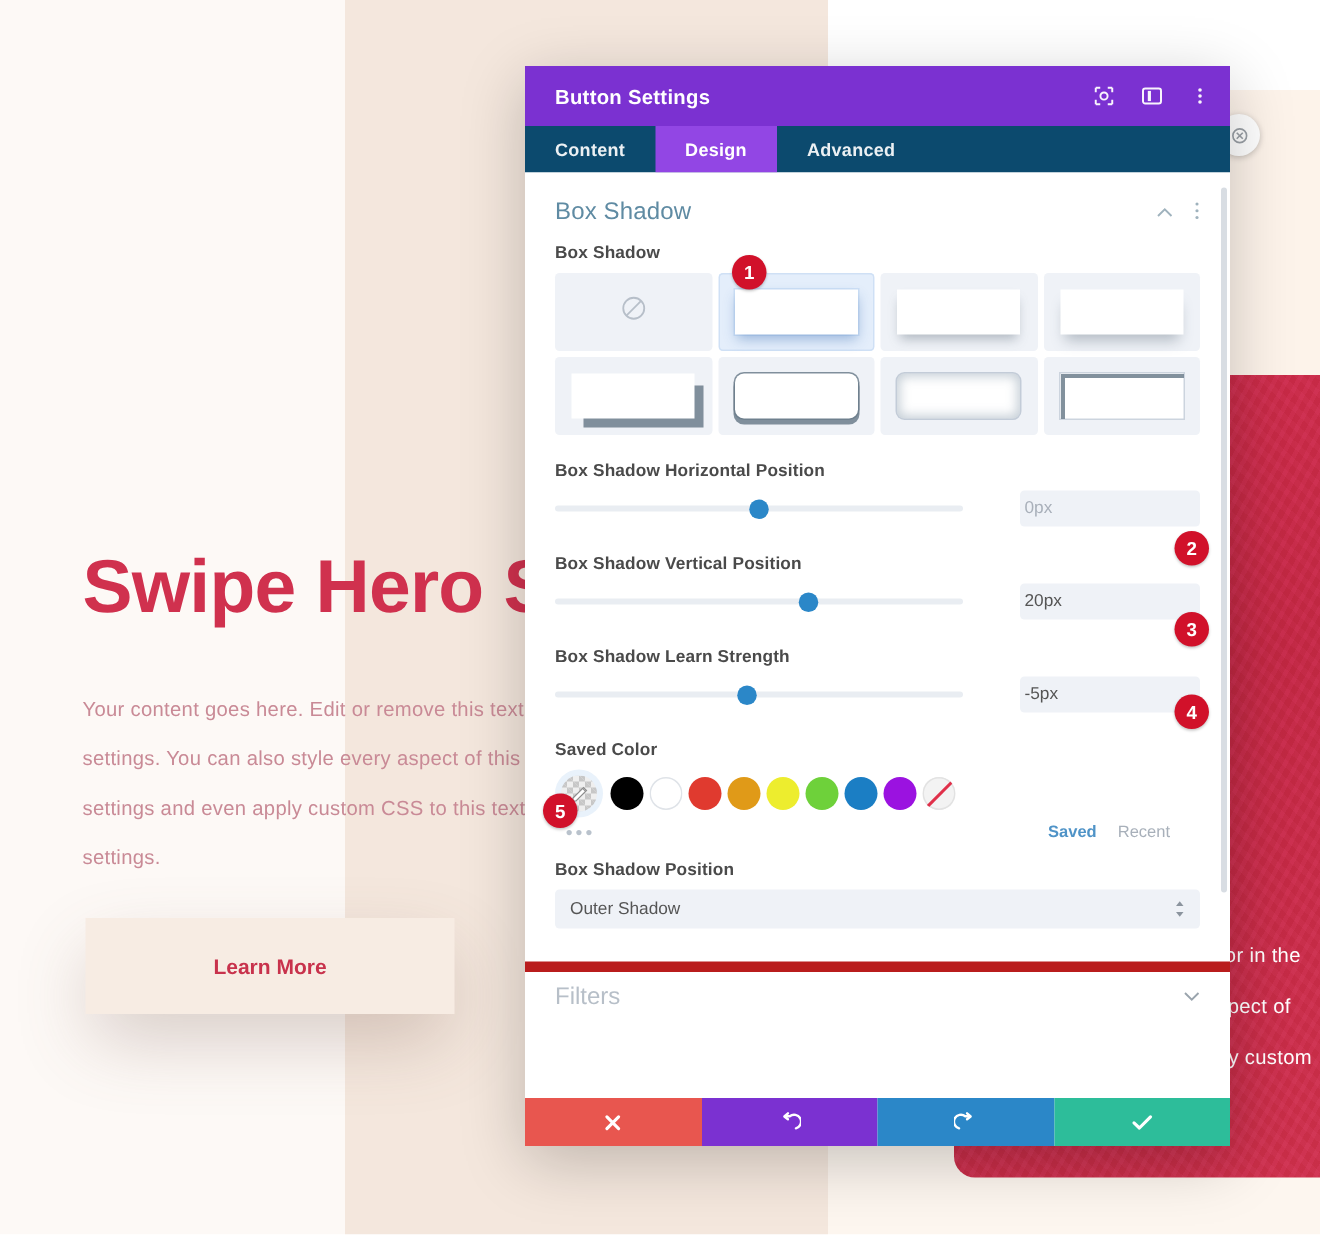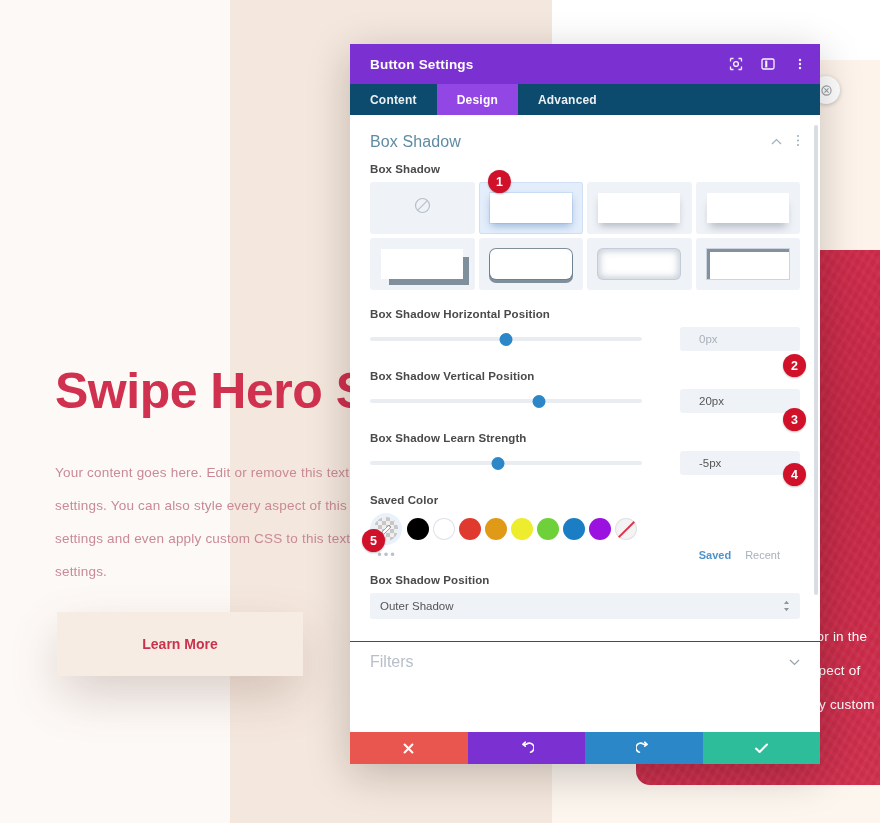--- a/index.html
+++ b/index.html
@@ -129,21 +129,21 @@
   .slider-row { padding:0 20px; display:flex; align-items:center; gap:0; }
   .slider-wrap { position:relative; width:272px; height:16px; display:flex; align-items:center; }
   .slider-track { width:100%; height:4px; background:#e9edf2; border-radius:2px; }
   .slider-knob {
     position:absolute; width:13px; height:13px; border-radius:50%;
     background:#2b87c8; top:1.5px; transform:translateX(-50%);
   }
   .num-input {
     position:absolute; width:120px; height:24px; background:#eff2f7;
     border-radius:3px; display:flex; align-items:center;
-    padding-left:19px; font-size:11.5px; color:#555;
+    padding-left:3px; font-size:11.5px; color:#555;
   }
   .num-input.placeholder { color:#a9b0ba; }
 
   
   .swatch-row { padding:0 20px; display:flex; align-items:center; gap:4px; }
   .sw { width:22px; height:22px; border-radius:50%; flex:0 0 auto; }
   .sw.white { box-shadow: inset 0 0 0 1px #dfe3e8; }
   .sw-active-ring {
     width:32px; height:32px; border-radius:50%; background:#e9f2fb;
     display:flex; align-items:center; justify-content:center; margin-right:1px;
@@ -173,21 +173,21 @@
 
   
   .select-box {
     margin:0 20px; height:26px; background:#eff2f7; border-radius:3px;
     display:flex; align-items:center; padding:0 10px;
     font-size:11.5px; color:#555;
   }
   .select-arrows { margin-left:auto; color:#8b949e; font-size:9px; line-height:8px; text-align:center; }
 
   .collapsed-row {
-    height:41px; border-top:1px solid #b91c1c;
+    height:41px; border-top:7px solid #b91c1c;
     display:flex; align-items:center; padding:0 20px;
   }
   .collapsed-title { flex:1; color:#b7bfc8; font-size:16px; }
   .chev { color:#9aa4ad; font-size:11px; }
 
   .modal-footer { height:32px; display:flex; flex:0 0 auto; }
   .fbtn { flex:1; display:flex; align-items:center; justify-content:center; color:#fff; font-size:13px; }
   .fbtn.cancel { background:#e8564f; }
   .fbtn.undo { background:#7b31d1; }
   .fbtn.redo { background:#2b87c8; }

